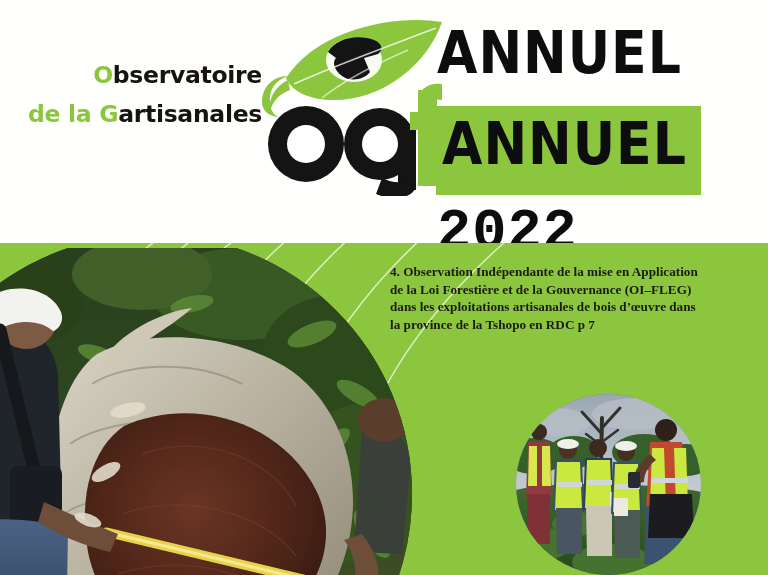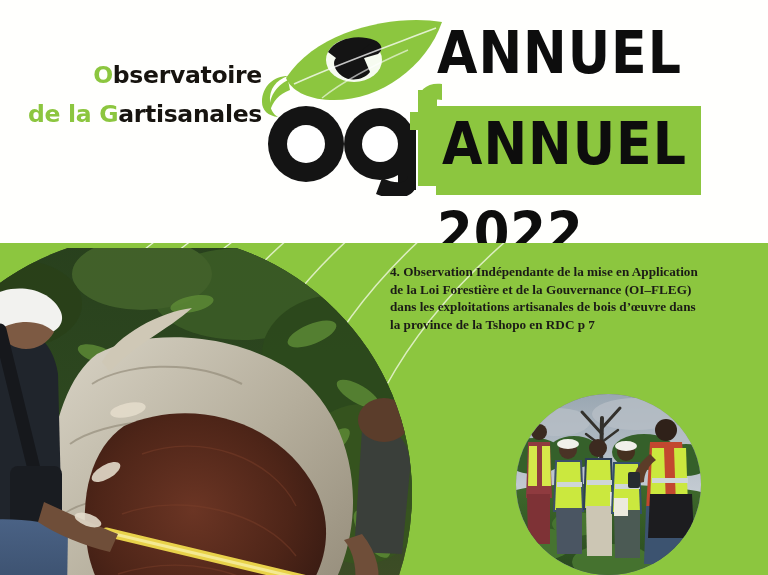--- a/index.html
+++ b/index.html
@@ -53,21 +53,21 @@
   }
   .t-rapport{font-size:58px;}
   .t-annuel{
     font-size:58px;
     background:#8CC63F;
     display:inline-block;
     padding:9px 14px 22px 6px;
     margin-top:24px;
     margin-left:-1px;
   }
-  .t-year{font-size:57px;margin-top:10px;}
+  .t-year{font-size:57px;margin-top:10px;font-family:Liberation Mono, monospace;}
 
   
   .green{
     position:absolute;left:0;top:243px;width:768px;height:332px;
     background:#8CC63F;overflow:hidden;
   }
   .arcs{position:absolute;left:0;top:0;width:768px;height:332px;}
 
   
   .blurb{

